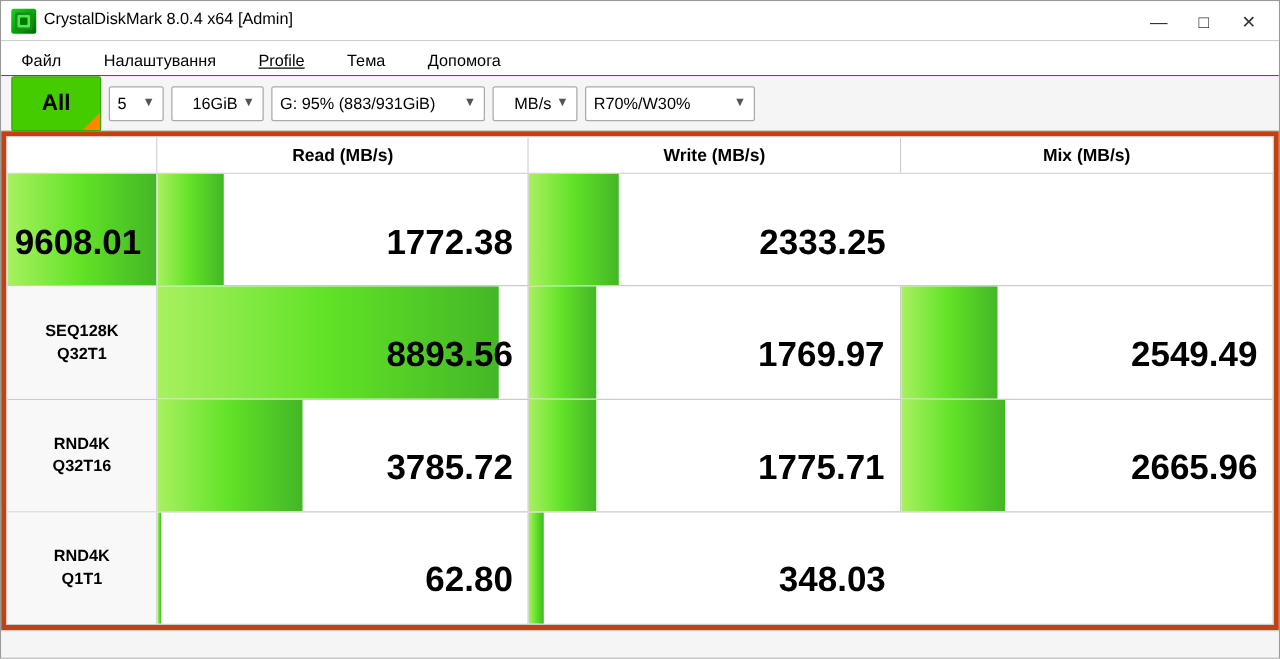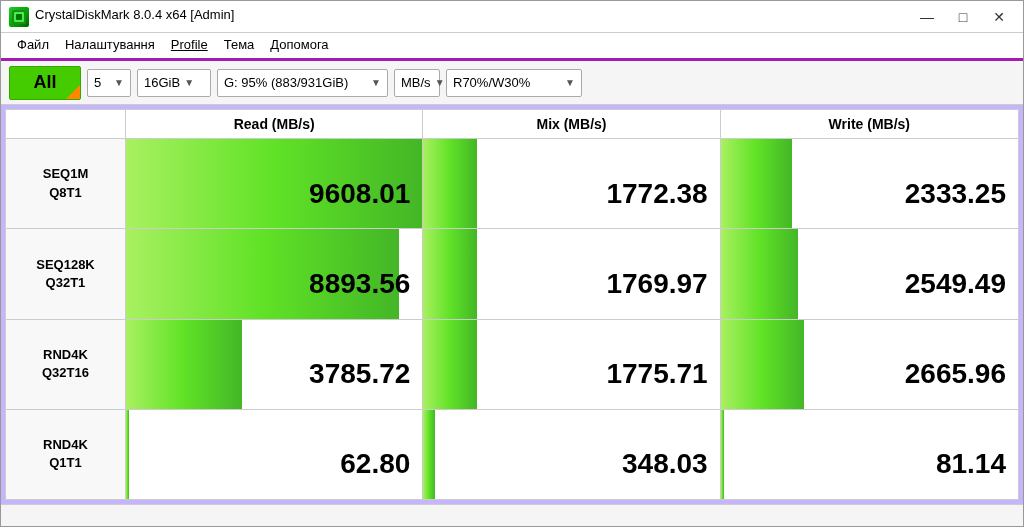--- a/index.html
+++ b/index.html
@@ -72,27 +72,27 @@
       cursor: pointer;
       font-size: 14px;
       color: #333;
       display: flex;
       align-items: center;
       justify-content: center;
     }
 
     .menu-bar {
       background: #ffffff;
-      border-bottom: 3px solid #a21caf;
-      display: flex;
-      align-items: flex-start;
+      border-bottom: 1px solid #a21caf;
+      display: flex;
+      align-items: flex-end;
       padding: 2px 8px;
       height: 28px;
       flex-shrink: 0;
-      gap: 0;
+      gap: 18px;
     }
 
     .menu-item {
       padding: 2px 8px;
       font-size: 13px;
       color: #000;
       cursor: pointer;
       border-radius: 2px;
     }
 
@@ -108,21 +108,21 @@
       flex-shrink: 0;
       gap: 6px;
     }
 
     .all-btn {
       background: #44cc00;
       color: #000;
       font-size: 18px;
       font-weight: bold;
       width: 72px;
-      height: 34px;
+      height: 44px;
       border: 1px solid #33aa00;
       cursor: pointer;
       border-radius: 2px;
       position: relative;
       overflow: hidden;
     }
 
     .all-btn::after {
       content: '';
       position: absolute;
@@ -147,31 +147,31 @@
       align-items: center;
       gap: 4px;
     }
 
     .dropdown-arrow {
       font-size: 10px;
       color: #555;
     }
 
     .dropdown-count { width: 44px; justify-content: space-between; }
-    .dropdown-size { width: 74px; justify-content: flex-start; }
+    .dropdown-size { width: 74px; justify-content: flex-end; }
     .dropdown-drive { width: 171px; justify-content: space-between; }
-    .dropdown-unit { width: 46px; justify-content: space-between; }
+    .dropdown-unit { width: 68px; justify-content: flex-end; }
     .dropdown-profile { width: 136px; justify-content: space-between; }
 
     .main-content {
       flex: 1;
       display: flex;
       flex-direction: column;
       padding: 4px;
-      background: #c4b5fd;
+      background: #c2410c;
       overflow: hidden;
     }
 
     .table-container {
       flex: 1;
       display: flex;
       flex-direction: column;
       border: 1px solid #ccc;
       background: #fff;
     }
@@ -315,29 +315,26 @@
       <span class="dropdown-arrow">▼</span>
     </div>
   </div>
 
   <div class="main-content">
     <div class="table-container">
 
       <div class="table-header">
         <div class="header-cell"></div>
         <div class="header-cell">Read (MB/s)</div>
+        <div class="header-cell">Write (MB/s)</div>
         <div class="header-cell">Mix (MB/s)</div>
-        <div class="header-cell">Write (MB/s)</div>
       </div>
 
       <div class="table-body" id="table-body">
       <div class="table-row">
-    <div class="row-label">
-      <div>SEQ1M<br>Q8T1</div>
-    </div>
     <div class="row-value">
       <div class="value-bar" style="width:100%"></div>
       <span class="value-text">9608.01</span>
     </div>
     <div class="row-value">
       <div class="value-bar" style="width:18%"></div>
       <span class="value-text">1772.38</span>
     </div>
     <div class="row-value">
       <div class="value-bar" style="width:24%"></div>
@@ -383,23 +380,19 @@
       <div>RND4K<br>Q1T1</div>
     </div>
     <div class="row-value">
       <div class="value-bar" style="width:1%"></div>
       <span class="value-text">62.80</span>
     </div>
     <div class="row-value">
       <div class="value-bar" style="width:4%"></div>
       <span class="value-text">348.03</span>
     </div>
-    <div class="row-value">
-      <div class="value-bar" style="width:1%"></div>
-      <span class="value-text">81.14</span>
-    </div>
   </div>
         </div>
     </div>
   </div>
 
   <div class="status-bar"></div>
 </div>
 
 </body></html>

